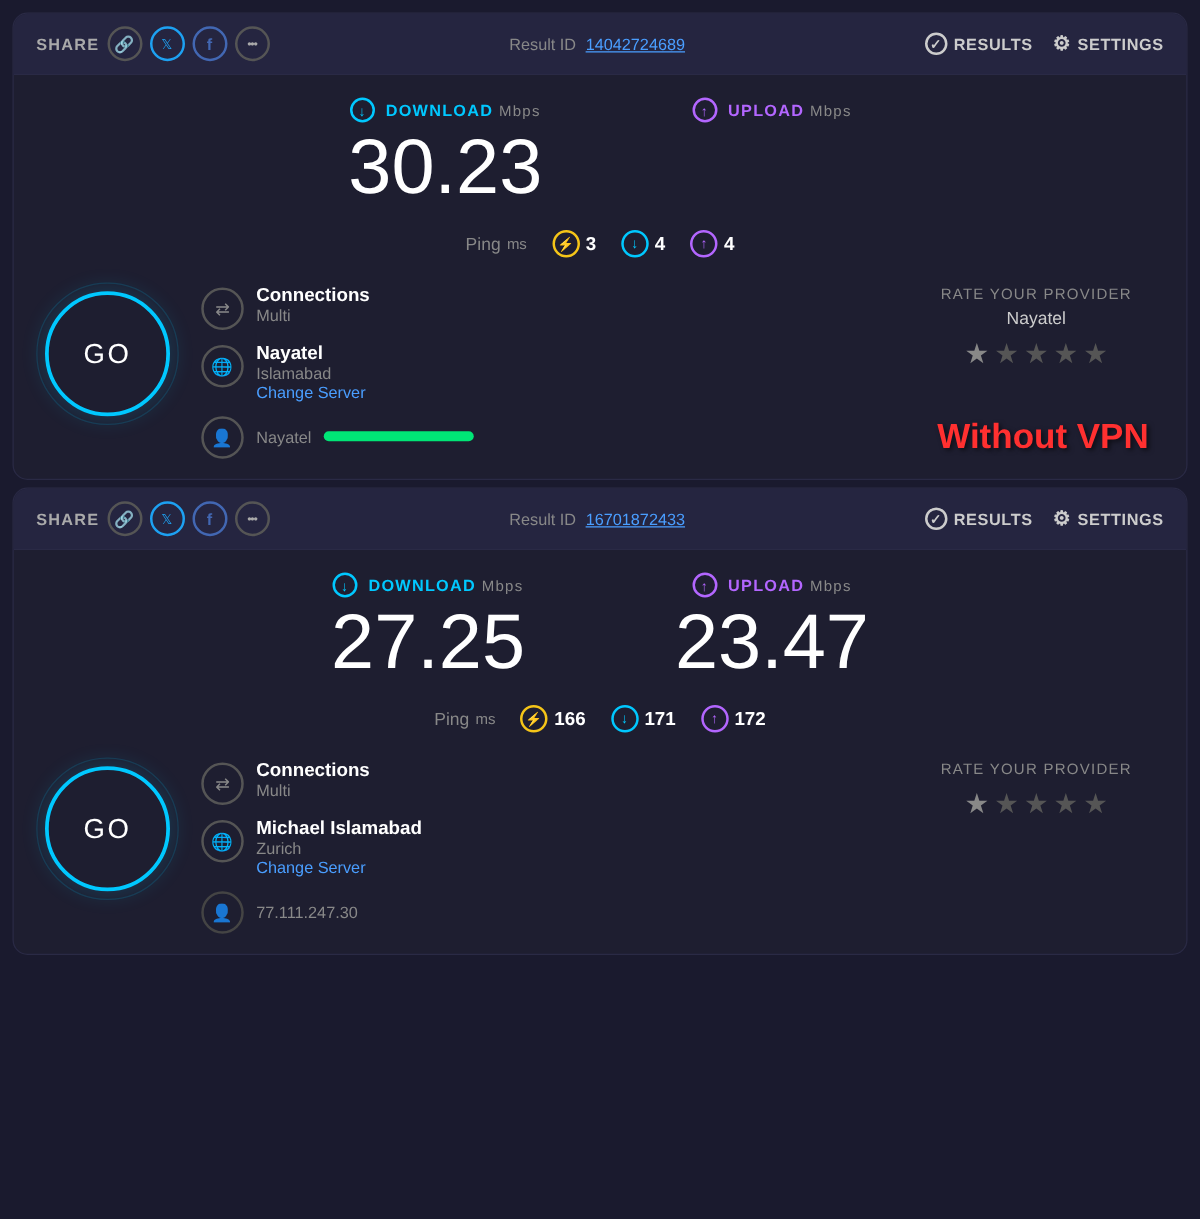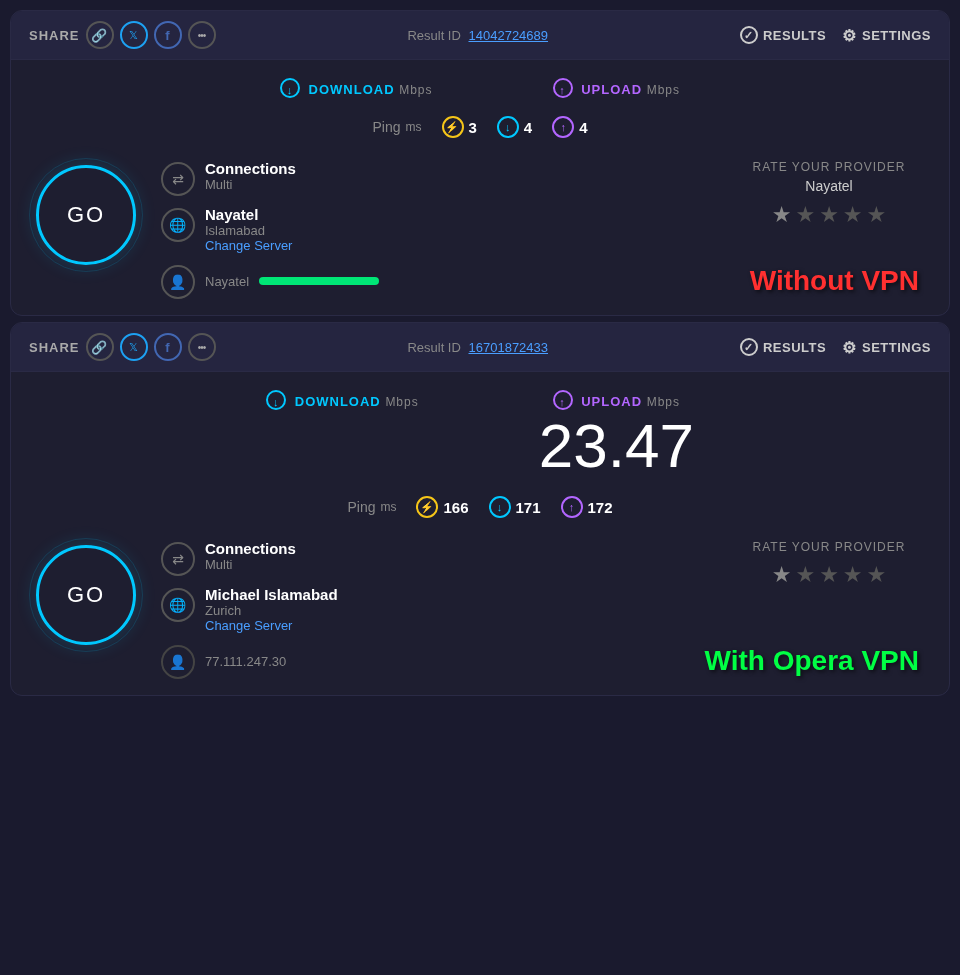--- a/index.html
+++ b/index.html
@@ -333,20 +333,21 @@
   </div>
 
   <div class="card-inner">
     <div class="speeds-section">
       <div class="speed-block">
         <div class="speed-label download">
           <span class="arrow-icon">↓</span>
           <span>DOWNLOAD</span>
           <span class="unit">Mbps</span>
         </div>
+        <div class="speed-value">30.23</div>
       </div>
       <div class="speed-block">
         <div class="speed-label upload">
           <span class="arrow-icon" style="border-color:#b366ff;color:#b366ff;">↑</span>
           <span>UPLOAD</span>
           <span class="unit">Mbps</span>
         </div>
       </div>
     </div>
 
@@ -447,20 +448,21 @@
   </div>
 
   <div class="card-inner">
     <div class="speeds-section">
       <div class="speed-block">
         <div class="speed-label download">
           <span class="arrow-icon">↓</span>
           <span>DOWNLOAD</span>
           <span class="unit">Mbps</span>
         </div>
+        <div class="speed-value">27.25</div>
       </div>
       <div class="speed-block">
         <div class="speed-label upload">
           <span class="arrow-icon" style="border-color:#b366ff;color:#b366ff;">↑</span>
           <span>UPLOAD</span>
           <span class="unit">Mbps</span>
         </div>
         <div class="speed-value">23.47</div>
       </div>
     </div>
@@ -520,17 +522,14 @@
         <div class="stars">
           <span class="star filled">★</span>
           <span class="star">★</span>
           <span class="star">★</span>
           <span class="star">★</span>
           <span class="star">★</span>
         </div>
       </div>
     </div>
 
-    <div style="position:absolute; right:30px; bottom:18px;">
-      <span style="font-size:28px; font-weight:bold; color:#00ff44; text-shadow:2px 2px 4px rgba(0,0,0,0.6);">With Opera VPN</span>
-    </div>
   </div>
 </div>
 
 </body></html>

